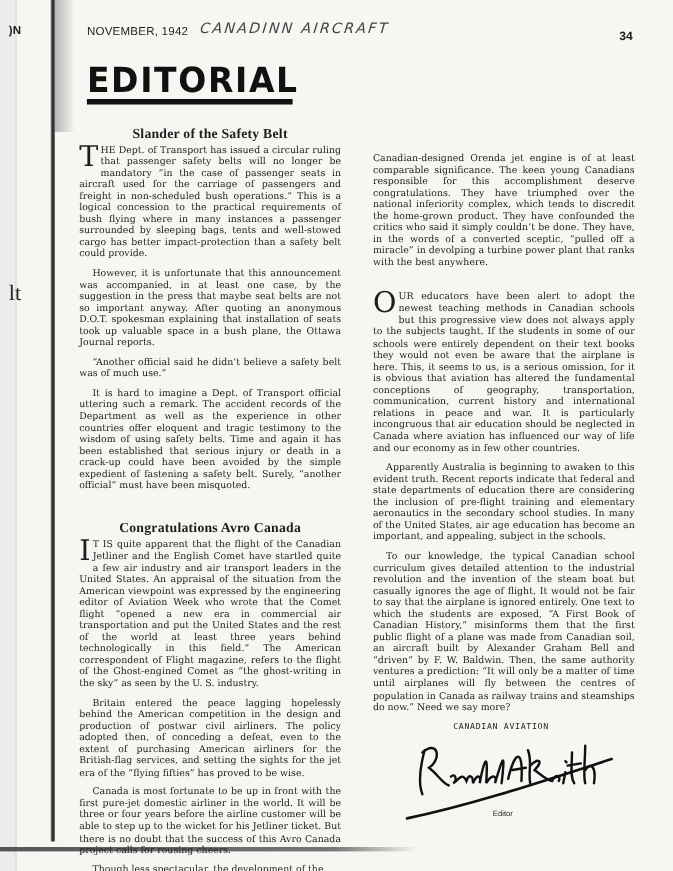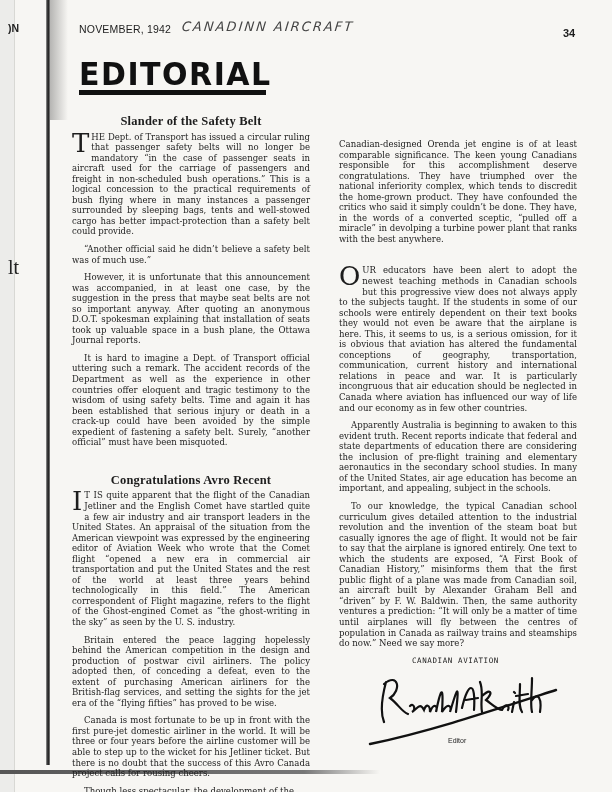--- a/index.html
+++ b/index.html
@@ -46,27 +46,27 @@
 <div class="hdr-hand">CANADINN AIRCRAFT</div>
 <div class="hdr-page">34</div>
 
 <div class="editorial">EDITORIAL</div>
 <div class="editorial-rule"></div>
 
 <div class="col col-left">
   <div>
     <h2 class="headline">Slander of the Safety Belt</h2>
     <p class="para first"><span class="dropcap">T</span><span>HE Dept. of Transport has issued a circular ruling that passenger safety belts will no longer be mandatory “in the case of passenger seats in aircraft used for the carriage of passengers and freight in non-scheduled bush operations.” This is a logical concession to the practical requirements of bush flying where in many instances a passenger surrounded by sleeping bags, tents and well-stowed cargo has better impact-protection than a safety belt could provide.</span></p>
+    <p class="para">However, it is unfortunate that this announcement was accompanied, in at least one case, by the suggestion in the press that maybe seat belts are not so important anyway. After quoting an anonymous D.O.T. spokesman explaining that installation of seats took up valuable space in a bush plane, the Ottawa Journal reports.</p>
     <p class="para">“Another official said he didn’t believe a safety belt was of much use.”</p>
-    <p class="para">However, it is unfortunate that this announcement was accompanied, in at least one case, by the suggestion in the press that maybe seat belts are not so important anyway. After quoting an anonymous D.O.T. spokesman explaining that installation of seats took up valuable space in a bush plane, the Ottawa Journal reports.</p>
     <p class="para">It is hard to imagine a Dept. of Transport official uttering such a remark. The accident records of the Department as well as the experience in other countries offer eloquent and tragic testimony to the wisdom of using safety belts. Time and again it has been established that serious injury or death in a crack-up could have been avoided by the simple expedient of fastening a safety belt. Surely, “another official” must have been misquoted.</p>
   </div>
   <div class="spacer-l"></div>
   <div>
-    <h2 class="headline">Congratulations Avro Recent</h2>
+    <h2 class="headline">Congratulations Avro Canada</h2>
     <p class="para first"><span class="dropcap">I</span><span>T IS quite apparent that the flight of the Canadian Jetliner and the English Comet have startled quite a few air industry and air transport leaders in the United States. An appraisal of the situation from the American viewpoint was expressed by the engineering editor of Aviation Week who wrote that the Comet flight “opened a new era in commercial air transportation and put the United States and the rest of the world at least three years behind technologically in this field.” The American correspondent of Flight magazine, refers to the flight of the Ghost-engined Comet as “the ghost-writing in the sky” as seen by the U. S. industry.</span></p>
     <p class="para">Britain entered the peace lagging hopelessly behind the American competition in the design and production of postwar civil airliners. The policy adopted then, of conceding a defeat, even to the extent of purchasing American airliners for the British-flag services, and setting the sights for the jet era of the “flying fifties” has proved to be wise.</p>
     <p class="para">Canada is most fortunate to be up in front with the first pure-jet domestic airliner in the world. It will be three or four years before the airline customer will be able to step up to the wicket for his Jetliner ticket. But there is no doubt that the success of this Avro Canada project calls for rousing cheers.</p>
     <p class="para">Though less spectacular, the development of the</p>
   </div>
 </div>
 
 <div class="col col-right">
   <p class="para first">Canadian-designed Orenda jet engine is of at least comparable significance. The keen young Canadians responsible for this accomplishment deserve congratulations. They have triumphed over the national inferiority complex, which tends to discredit the home-grown product. They have confounded the critics who said it simply couldn’t be done. They have, in the words of a converted sceptic, “pulled off a miracle” in devolping a turbine power plant that ranks with the best anywhere.</p>
   <div class="spacer-r"></div>

